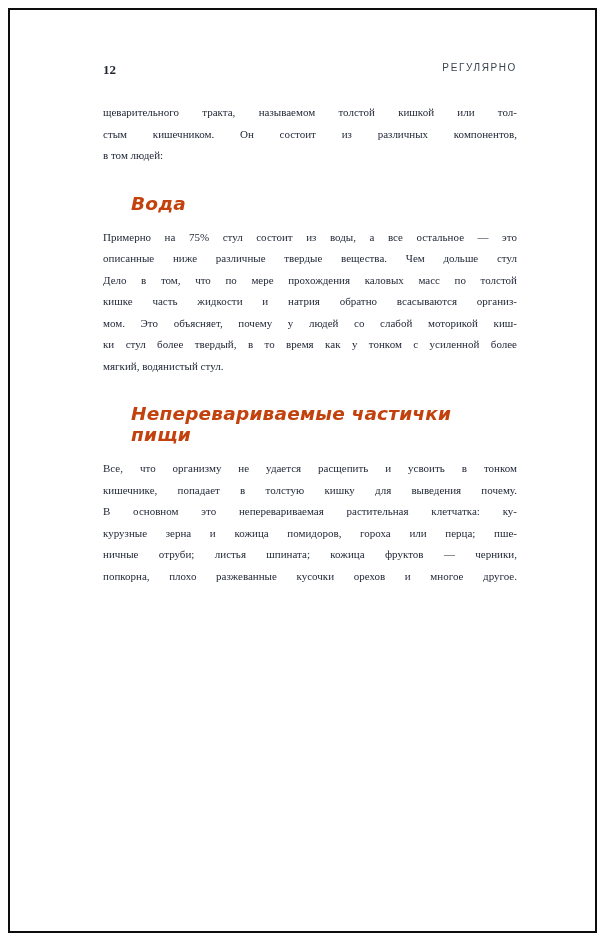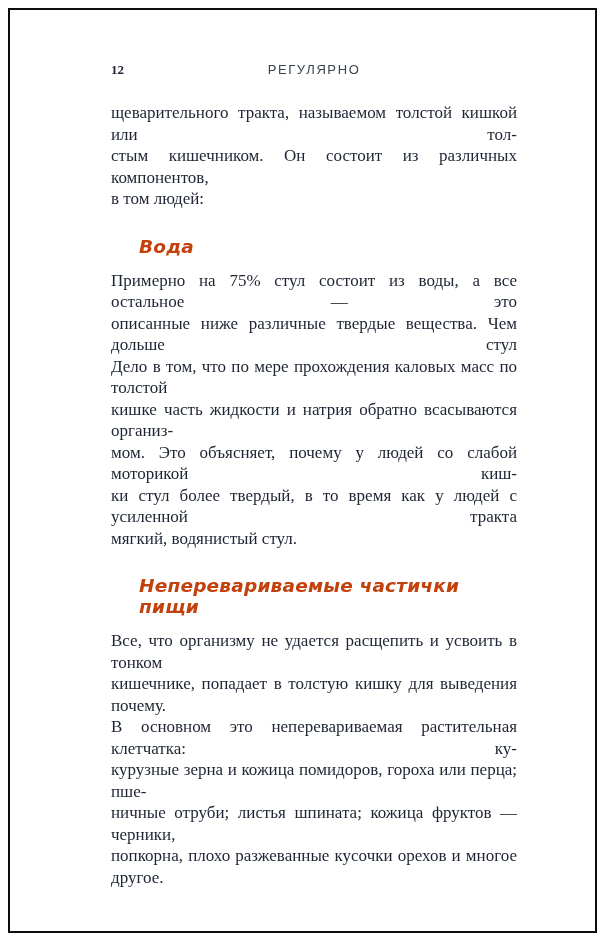--- a/index.html
+++ b/index.html
@@ -23,46 +23,45 @@
     bottom: 8px;
     border: 2px solid #0d0d0d;
     background: #ffffff;
     box-sizing: border-box;
   }
   .page-inner {
     position: relative;
     height: 100%;
     padding: 52px 78px 0 93px;
     box-sizing: border-box;
-    margin-left: 8px;
   }
   .running-head {
     position: relative;
     height: 16px;
     margin-bottom: 24px;
   }
   .page-number {
     position: absolute;
     left: 0;
     top: 0;
     font-family: "Liberation Serif", serif;
     font-weight: bold;
     font-size: 13px;
     color: #1e2530;
   }
   .running-title {
     display: block;
-    text-align: center;
+    text-align: right;
     font-family: "Liberation Sans", sans-serif;
-    font-size: 13px;
+    font-size: 10px;
     letter-spacing: 1.6px;
     color: #39434e;
   }
   .para {
-    font-size: 17px;
+    font-size: 11px;
     line-height: 21.5px;
     color: #1d2433;
     margin: 0;
   }
   .para .line {
     text-align: justify;
     text-align-last: justify;
     white-space: normal;
   }
   .para .line.last {
@@ -97,21 +96,21 @@
         </div>
 
       <h2 class="subhead">Вода</h2>
 
       <div class="para">
           <div class="line">Примерно на 75% стул состоит из воды, а все остальное — это</div>
           <div class="line">описанные ниже различные твердые вещества. Чем дольше стул</div>
           <div class="line">Дело в том, что по мере прохождения каловых масс по толстой</div>
           <div class="line">кишке часть жидкости и натрия обратно всасываются организ-</div>
           <div class="line">мом. Это объясняет, почему у людей со слабой моторикой киш-</div>
-          <div class="line">ки стул более твердый, в то время как у людей с усиленной тракта</div>
+          <div class="line">ки стул более твердый, в то время как у тонком с усиленной более</div>
           <div class="line last">мягкий, водянистый стул.</div>
         </div>
 
       <h2 class="subhead">Неперевариваемые частички пищи</h2>
 
       <div class="para">
           <div class="line">Все, что организму не удается расщепить и усвоить в тонком</div>
           <div class="line">кишечнике, попадает в толстую кишку для выведения почему.</div>
           <div class="line">В основном это неперевариваемая растительная клетчатка: ку-</div>
           <div class="line">курузные зерна и кожица помидоров, гороха или перца; пше-</div>

